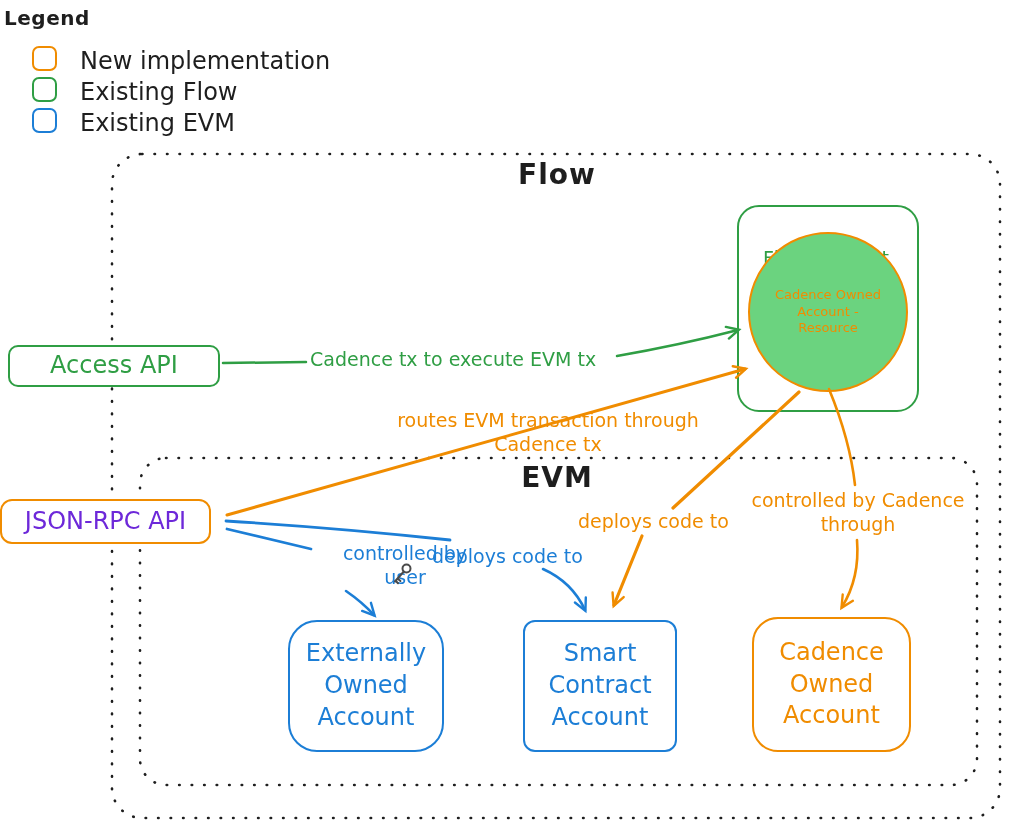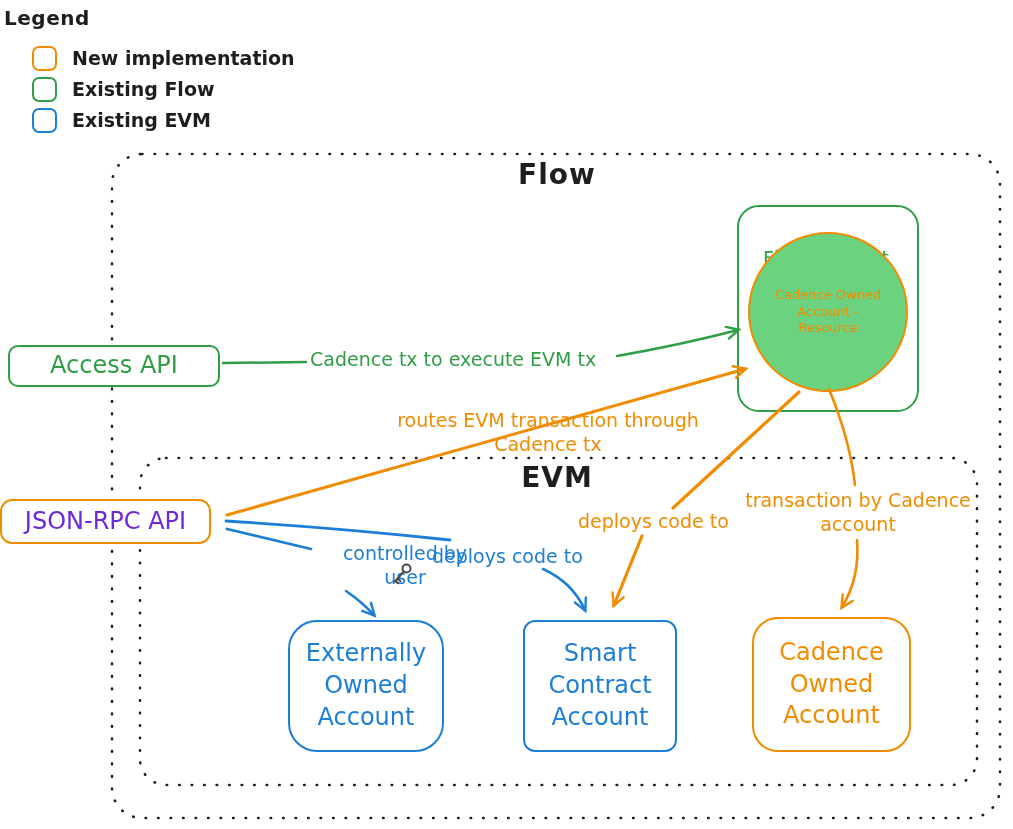--- a/index.html
+++ b/index.html
@@ -7,21 +7,21 @@
     width:1013px;height:829px;position:relative;background:#ffffff;
     font-family:"DejaVu Sans",sans-serif;color:#1e1e1e;overflow:hidden;
   }
   .abs{position:absolute;}
   
   .legend-title{left:4px;top:6px;font-size:20px;font-weight:600;letter-spacing:.5px;}
   .swatch{width:21px;height:21px;border-radius:7px;border:2.5px solid;background:#fff;}
   .sw-0{left:32px;top:46px;border-color:#f08c00;}
   .sw-1{left:32px;top:77px;border-color:#2f9e44;}
   .sw-2{left:32px;top:108px;border-color:#1c7ed6;}
-  .legend-label{left:72px;font-size:19px;font-weight:700;}
+  .legend-label{left:80px;font-size:24px;font-weight:400;}
   .ll-0{top:47px;} .ll-1{top:78px;} .ll-2{top:109px;}
   
   .zone-title{font-size:28px;font-weight:600;text-align:center;width:200px;letter-spacing:1px;}
   .flow-title{left:457px;top:158px;}
   .evm-title{left:457px;top:461px;}
   
   .node{border:2.5px solid;background:#fff;display:flex;align-items:center;justify-content:center;
         text-align:center;font-size:24px;font-weight:500;line-height:1.32;z-index:3;}
   .access-api{left:8px;top:345px;width:208px;height:38px;border-radius:10px;
               border-color:#2f9e44;color:#2f9e44;}
@@ -121,21 +121,21 @@
     <path d="M829,389 Q850,440 855,485" stroke="#f08c00" stroke-width="2.6"></path>
     <path d="M857,540 Q860,578 842,607" stroke="#f08c00" stroke-width="2.6" marker-end="url(#ah-orange)"></path>
   </g>
 </svg>
 
 <div class="abs edge-label lbl-cadence-tx">Cadence tx to execute EVM tx</div>
 <div class="abs edge-label lbl-routes">routes EVM transaction through Cadence tx</div>
 <div class="abs edge-label lbl-ctrl-user">controlled by user</div>
 <div class="abs edge-label lbl-deploys-blue">deploys code to</div>
 <div class="abs edge-label lbl-deploys-orange">deploys code to</div>
-<div class="abs edge-label lbl-ctrl-cadence">transaction by Cadence account</div>
+<div class="abs edge-label lbl-ctrl-cadence">controlled by Cadence through</div>
 
 <svg class="abs key-icon" width="26" height="26" viewBox="0 0 26 26">
   <g stroke="#4a4a4a" stroke-width="2" fill="none" stroke-linecap="round">
     <circle cx="17.5" cy="6.5" r="4"></circle>
     <path d="M14.8,9.5 L6,19.5"></path>
     <path d="M8.6,16.5 L11.4,19"></path>
     <path d="M6.6,18.8 L9,21.2"></path>
   </g>
 </svg>
 

